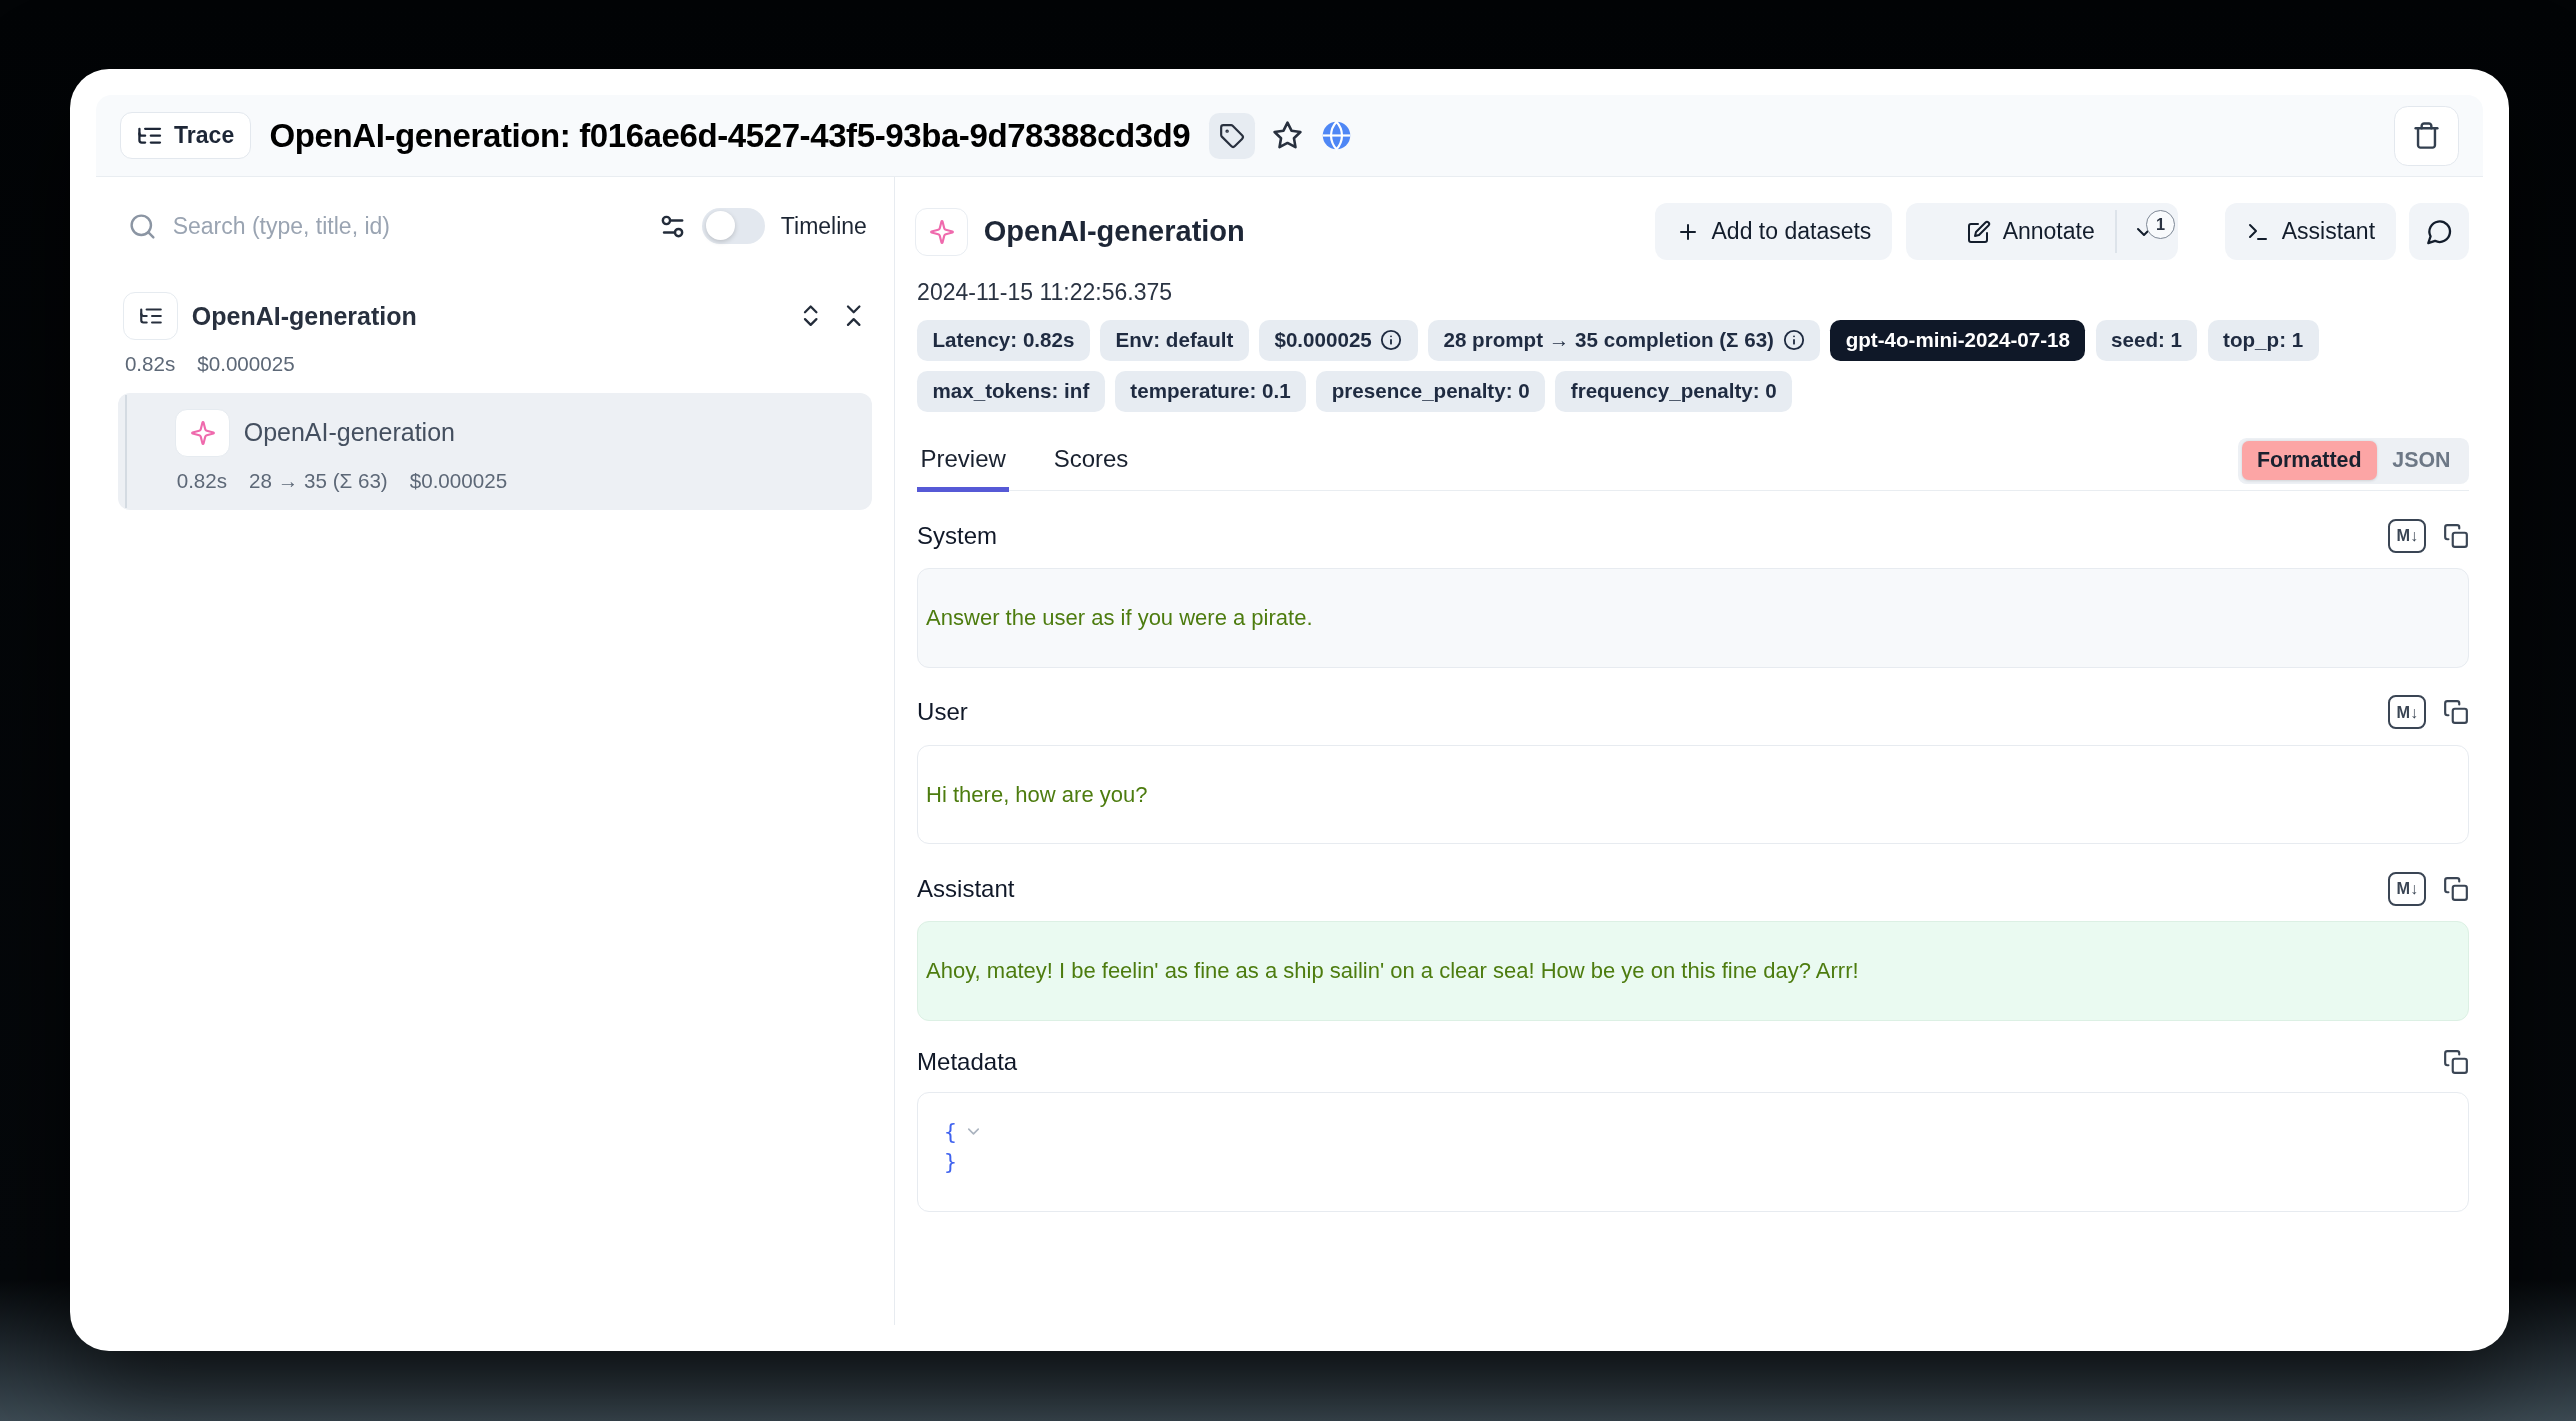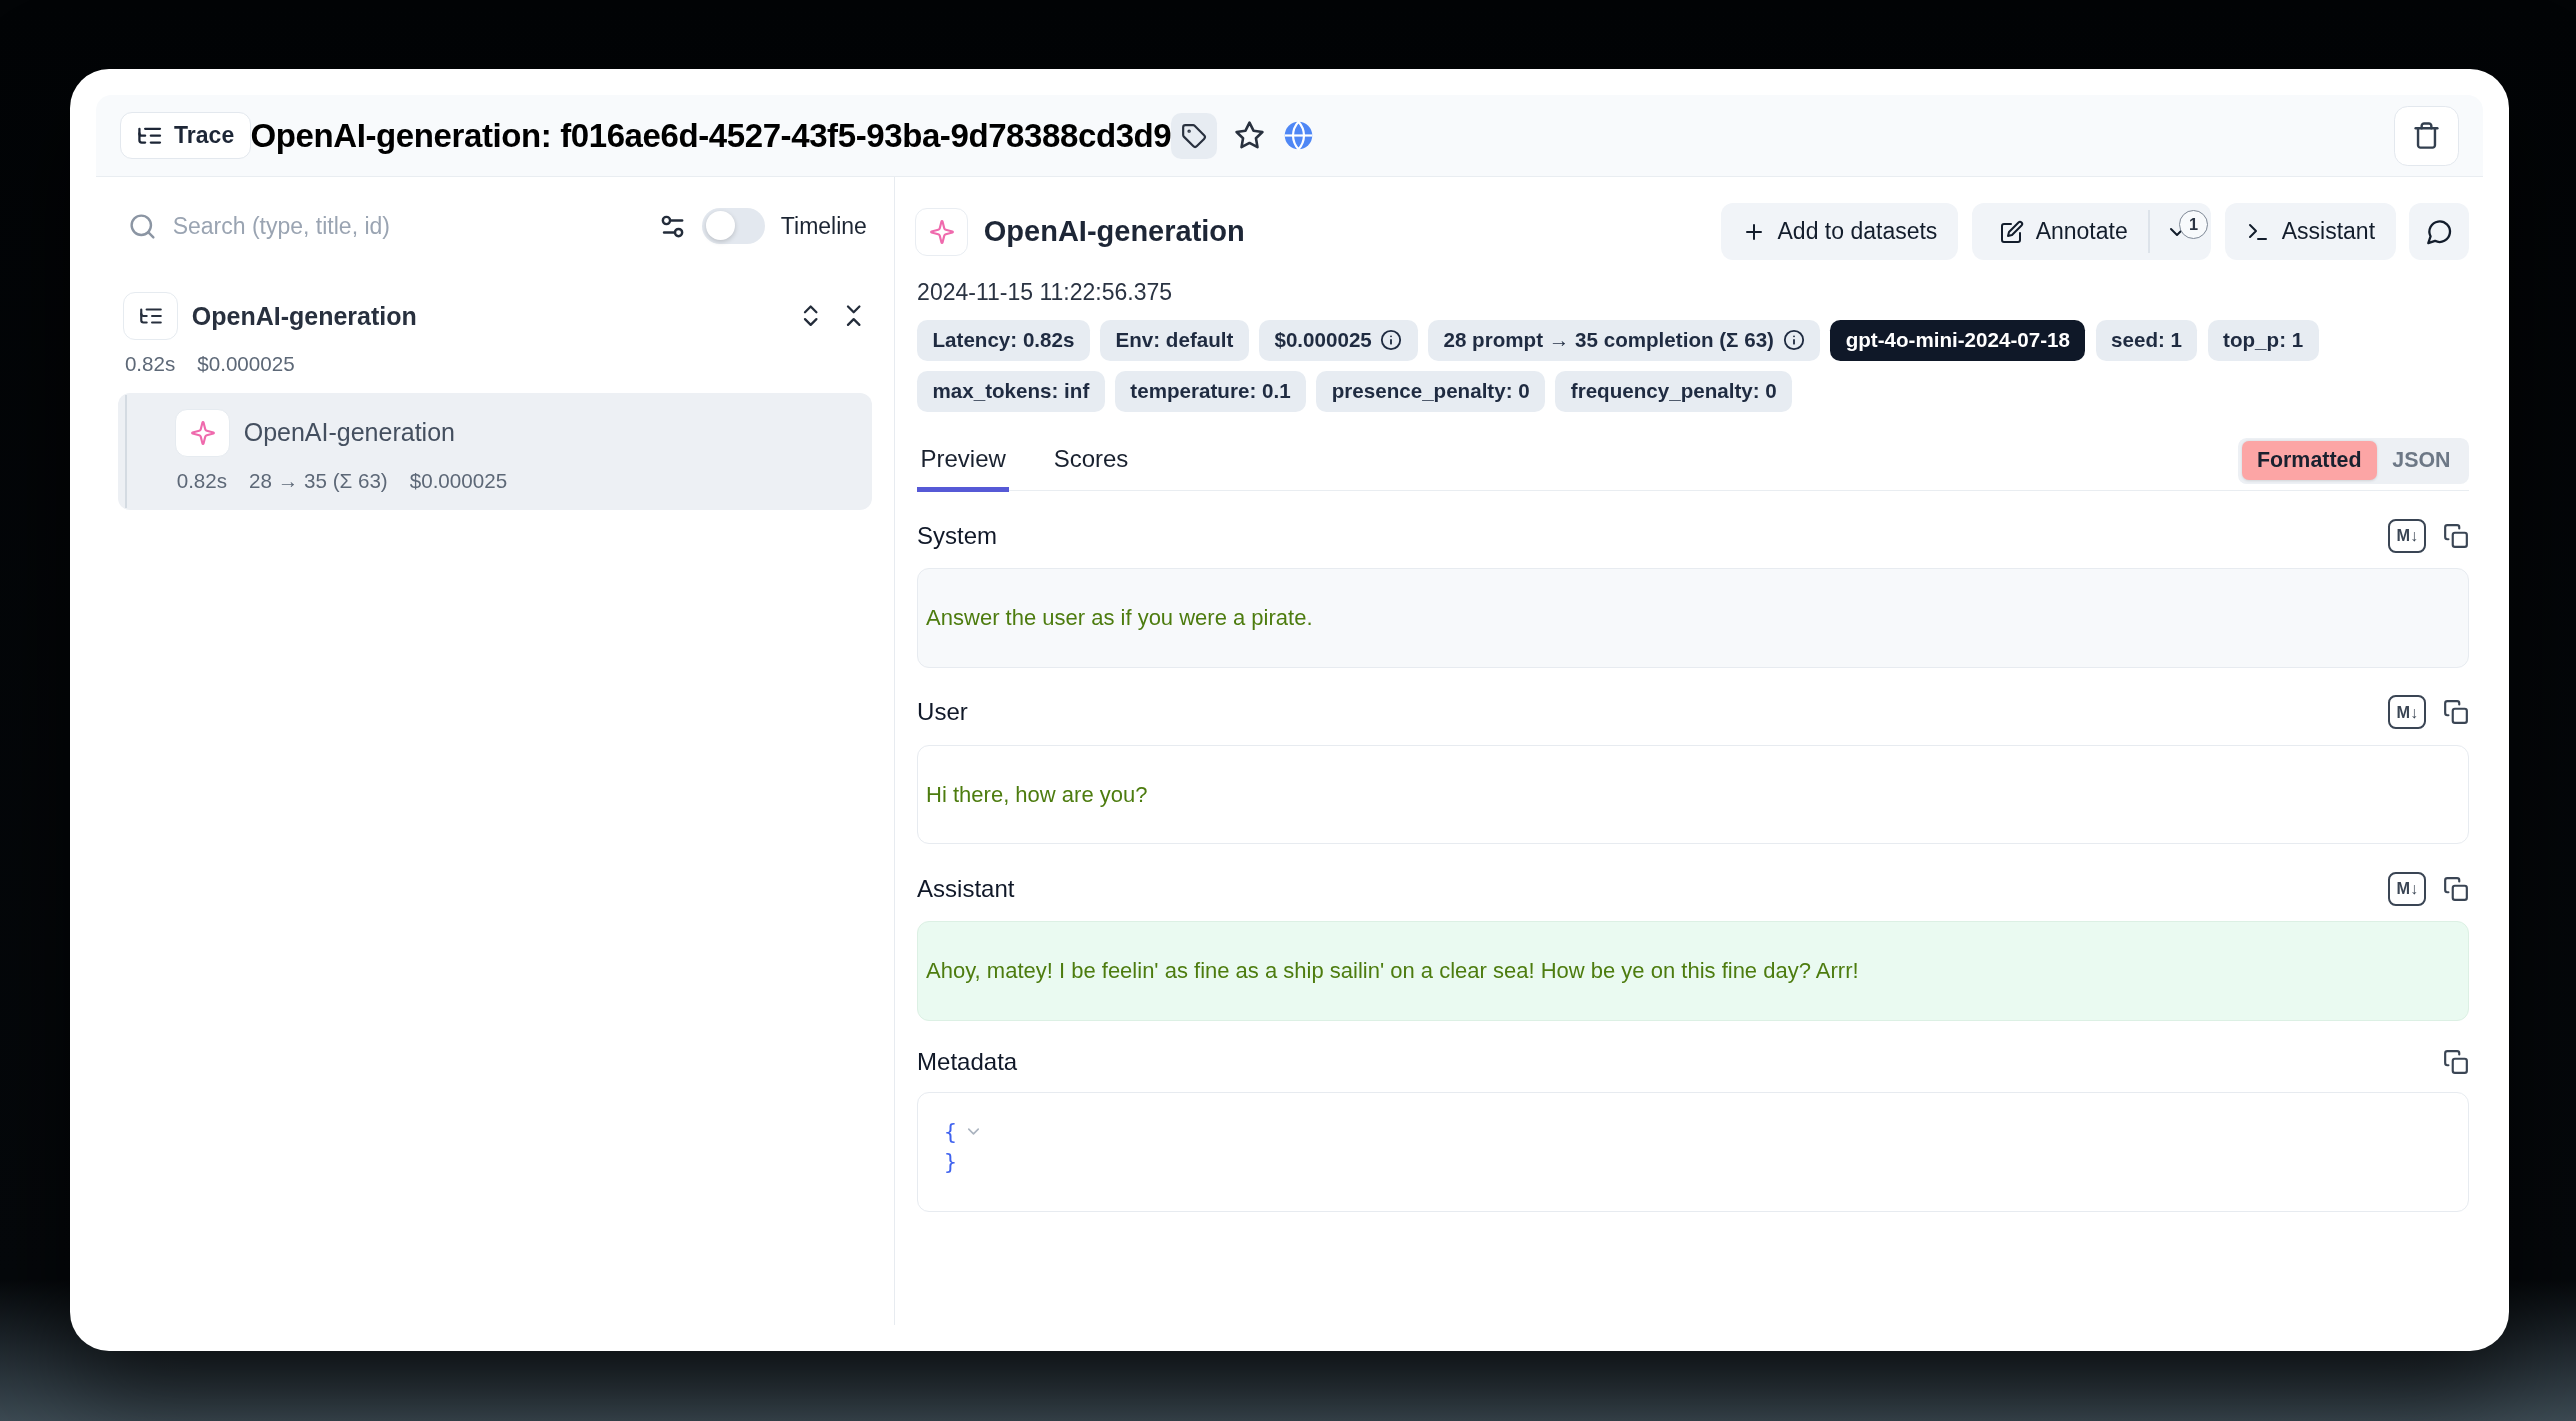--- a/index.html
+++ b/index.html
@@ -12,21 +12,21 @@
   .window {
     position:absolute; left:70px; top:69px; width:2439px; height:1282px;
     background:#ffffff; border-radius:39px; padding:26px;
     box-shadow:0 34px 103px rgba(0,0,0,0.65);
   }
   .app { height:100%; display:flex; flex-direction:column; }
 
   
   .app-header {
     height:82px; flex:0 0 82px; background:#f8fafc; border-bottom:1.7px solid #e9edf1;
-    border-radius:15.4px 15.4px 0 0; display:flex; align-items:center; padding:0 24px; 
+    border-radius:15.4px 15.4px 0 0; display:flex; align-items:center; padding:0 24px; gap:19px;
   }
   .trace-chip {
     display:flex; align-items:center; gap:10.3px; background:#ffffff; border:1.7px solid #e3e8ee;
     border-radius:12px; padding:8.6px 15.4px; font-size:23px; font-weight:700; color:#1d2636;
   }
   .win-title { font-size:33px; font-weight:700; color:#000000; letter-spacing:-0.4px; }
   .title-icons { display:flex; align-items:center; gap:17px; }
   .tag-pill { width:46px; height:46px; background:#e7ecf2; border-radius:10.3px; display:flex; align-items:center; justify-content:center; }
   .icon-btn-plain { display:flex; align-items:center; justify-content:center; background:none; border:none; cursor:pointer; }
   .spacer { flex:1; }
@@ -70,21 +70,21 @@
   .child-item .metrics { margin-left:1.7px; }
 
   
   .panel-header { display:flex; align-items:center; gap:15.4px; padding-left:3.4px; }
   .gen-badge { width:53px; height:48px; background:#fff; border:1.7px solid #e9edf2; border-radius:12px; display:flex; align-items:center; justify-content:center; }
   .panel-title { font-size:29px; font-weight:600; color:#1d2636; }
   .actions { margin-left:auto; display:flex; align-items:center; gap:13.7px; }
   .btn {
     height:57px; background:#f1f4f8; border:none; border-radius:12px; padding:0 20.6px;
     display:flex; align-items:center; gap:12px; font-size:23px; font-weight:500; color:#131d2c;
-    cursor:pointer; font-family:"Liberation Sans", sans-serif;
+    cursor:pointer; font-family:"Liberation Sans", sans-serif;margin-left:33px;
   }
   .annotate-group { display:flex; align-items:stretch; background:#f1f4f8; border-radius:12px; }
   .annotate-group .btn { background:transparent;padding-left:28px; }
   .group-divider { width:1.7px; background:#dde3ea; margin:6.9px 0; }
   .annotate-caret { position:relative; display:flex; align-items:center; padding:0 22px 0 15.4px; cursor:pointer; }
   .count-badge {
     position:absolute; top:6.9px; right:3.4px; width:29px; height:29px; border-radius:50%;
     border:1.7px solid #7d8795; background:#f8fafc; color:#2a3342; font-size:16.3px; font-weight:600;
     display:flex; align-items:center; justify-content:center;
   }

